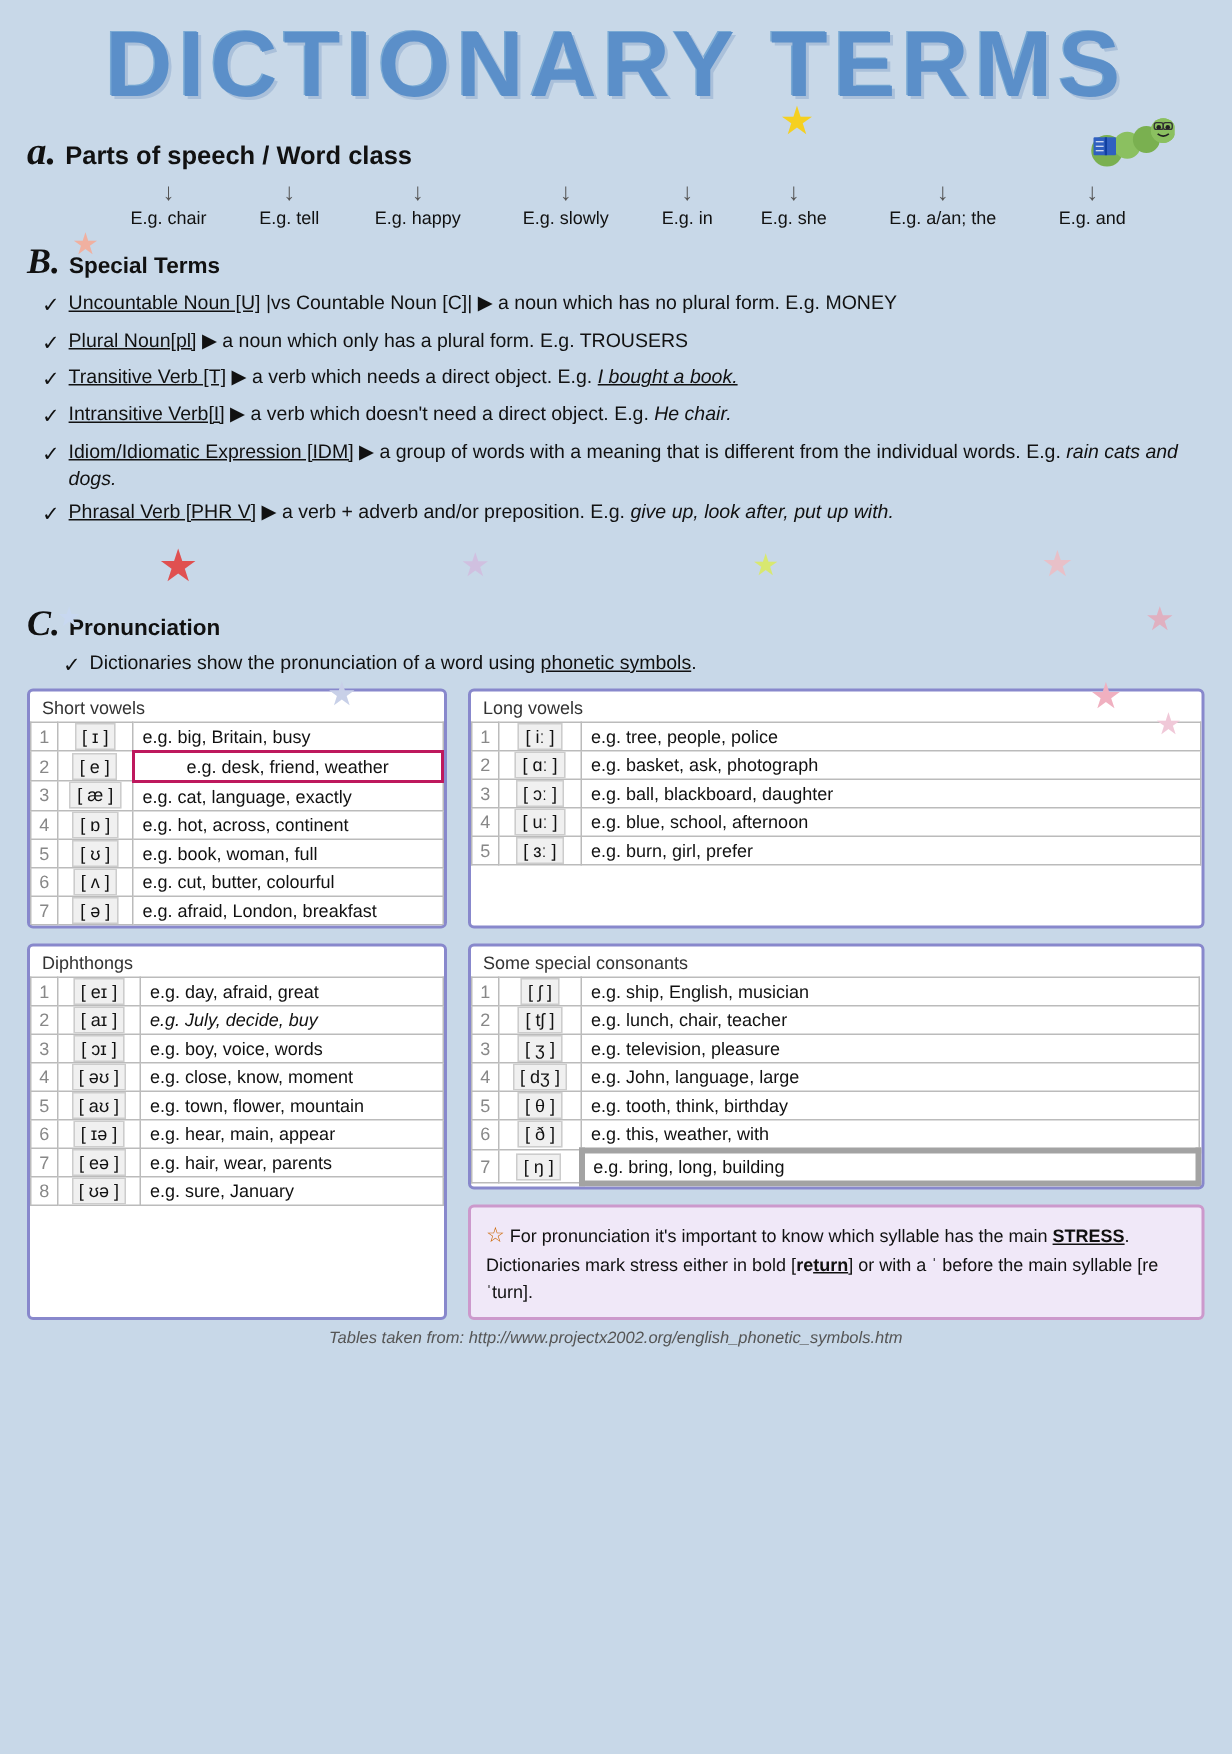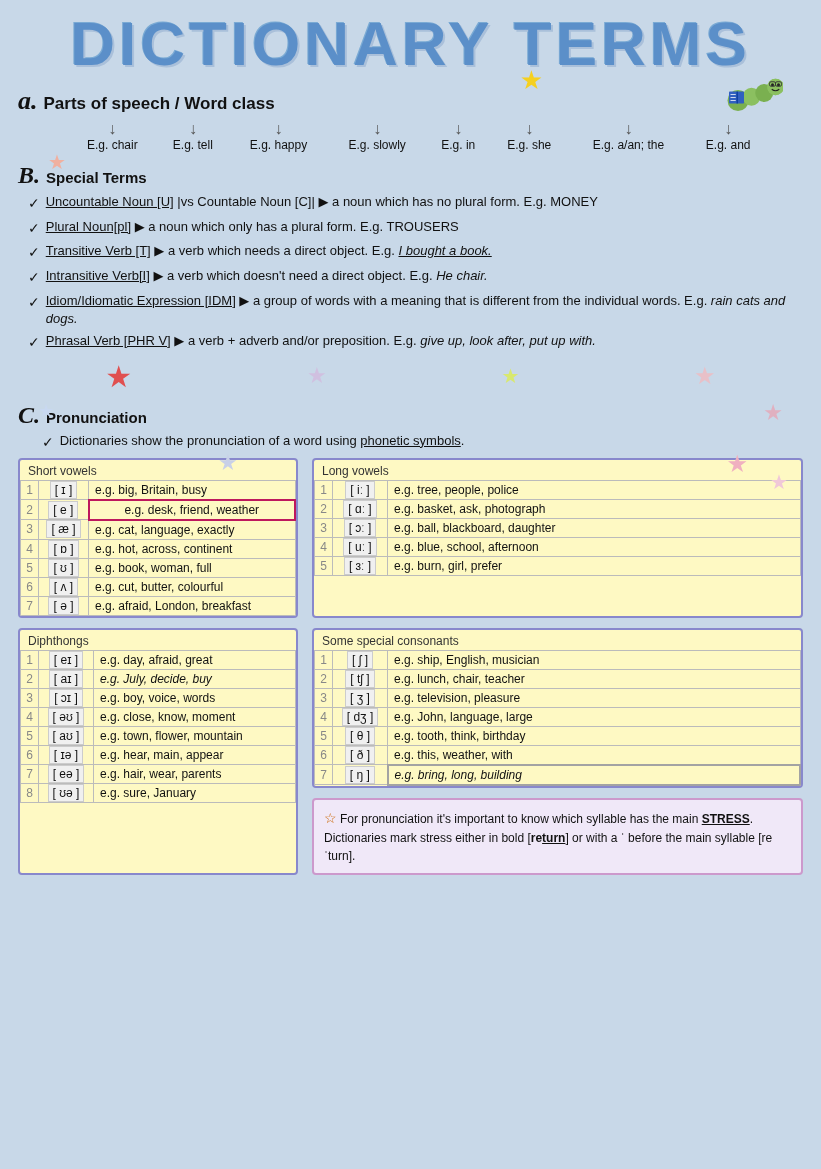--- a/index.html
+++ b/index.html
@@ -73,21 +73,21 @@
 
     
     .pronunciation-note {
       margin-left: 24px;
       margin-bottom: 8px;
       display: flex;
       align-items: flex-start;
       gap: 6px;
     }
     .phonetic-table-wrap {
-      background: #fef9c3;
+      background: #ffffff;
       border: 2px solid #8888cc;
       border-radius: 4px;
       padding: 0;
       overflow: hidden;
     }
     .phonetic-table-title {
       font-size: 12px;
       color: #333;
       padding: 4px 8px 2px 8px;
     }
@@ -458,28 +458,29 @@
       <td style="border:1px solid #bbb;padding:2px 6px;">e.g. tooth, think, birthday</td>
     </tr>
               <tr>
       <td style="border:1px solid #bbb;padding:2px 4px;text-align:center;color:#888;width:18px;">6</td>
       <td style="border:1px solid #bbb;padding:2px 6px;text-align:center;width:55px;"><span class="phonetic-symbol">[ ð ]</span></td>
       <td style="border:1px solid #bbb;padding:2px 6px;">e.g. this, weather, with</td>
     </tr>
               <tr>
       <td style="border:1px solid #bbb;padding:2px 4px;text-align:center;color:#888;width:18px;">7</td>
       <td style="border:1px solid #bbb;padding:2px 6px;text-align:center;width:55px;"><span class="phonetic-symbol">[ ŋ ]</span></td>
-      <td style="border:2px solid #a3a3a3;padding:2px 6px;font-style:italic;">e.g. bring, long, building</td>
+      <td style="border:4px solid #a3a3a3;padding:2px 6px;">e.g. bring, long, building</td>
     </tr>
             </tbody>
         </table>
       </div>
 
       <div class="stress-box">
         <span class="star">☆</span>
         <span>
           For pronunciation it's important to know which syllable has the main <span class="bold underline">STRESS</span>. Dictionaries mark stress either in bold [<span class="bold">re<span style="text-decoration:underline;font-weight:bold;">turn</span></span>] or with a ˈ before the main syllable [reˈturn].
         </span>
       </div>
     </div>
   </div>
 
+  <div class="source-note">Tables taken from: http://www.projectx2002.org/english_phonetic_symbols.htm</div>
 </div>
 
 </body></html>

